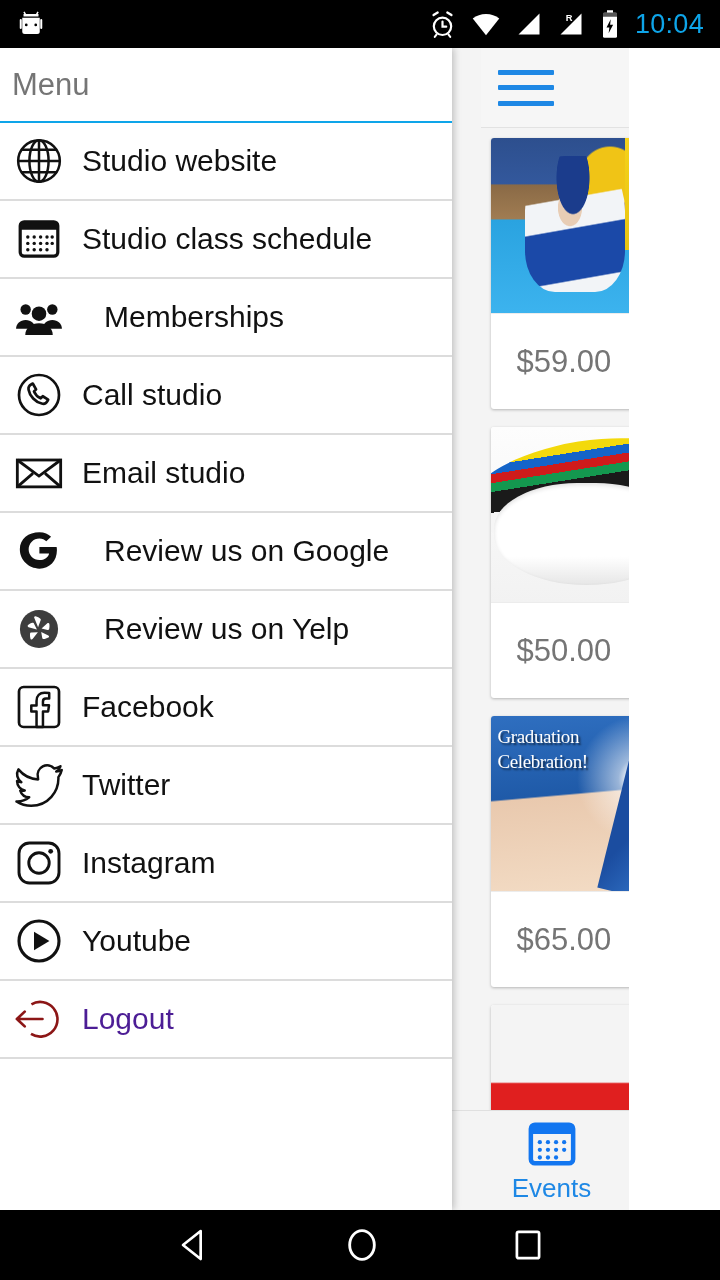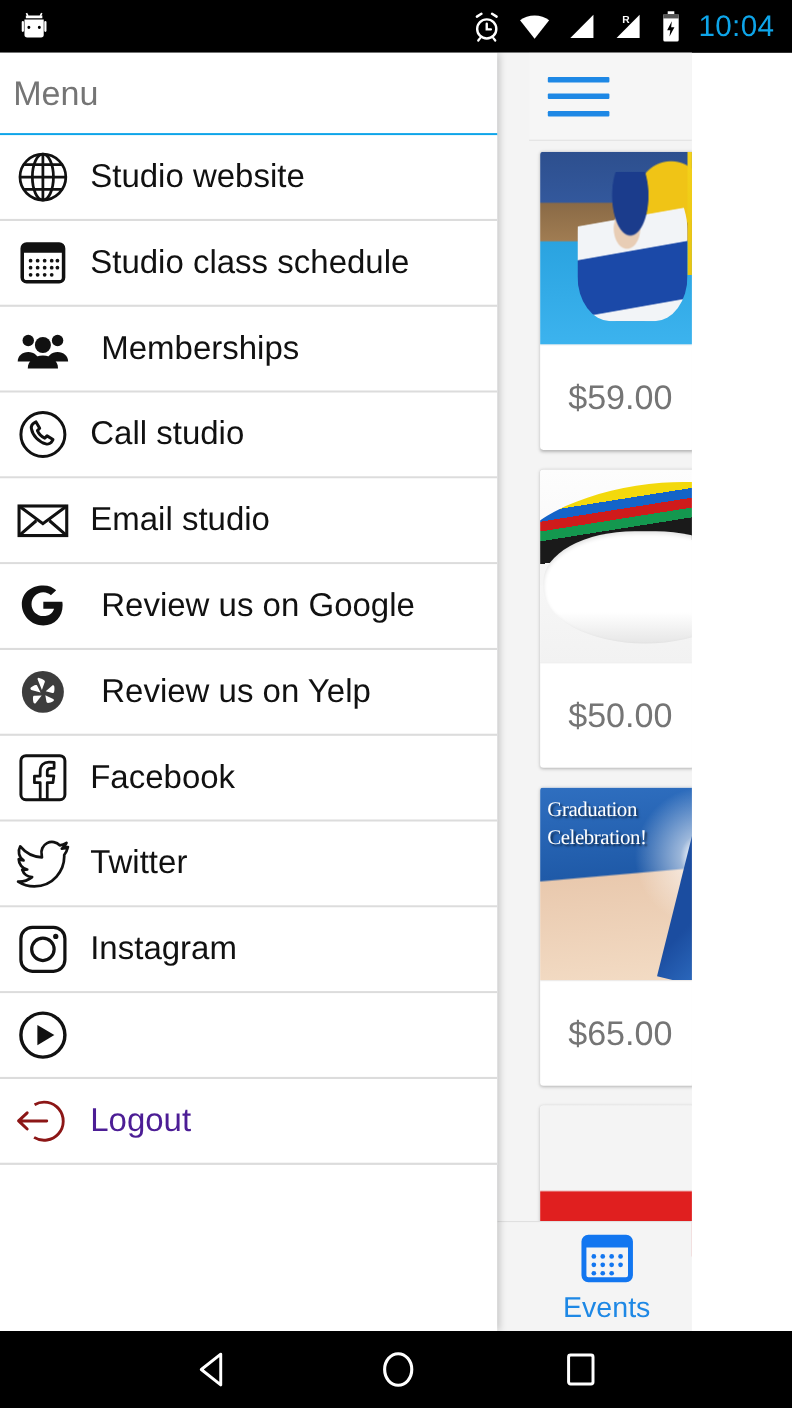--- a/index.html
+++ b/index.html
@@ -43,21 +43,21 @@
     height: 78px; padding-left: 10px;
     border-bottom: 2px solid #dcdcdc;
     background: #fff;
   }
   .mi-icon {
     width: 58px; min-width: 58px; height: 58px;
     display: flex; align-items: center; justify-content: center;
   }
   .mi-label { font-size: 30px; color: #111; white-space: nowrap; }
   .mi-gap-sm .mi-label { margin-left: 14px; }
-  .mi-gap-md .mi-label { margin-left: 24px; }
+  .mi-gap-md .mi-label { margin-left: 36px; }
   .mi-logout .mi-label { color: #4c1d95; }
 
   
   .content {
     width: 200px; height: 1162px; background: #f4f4f4;
     position: relative; overflow: hidden; padding-left: 29px;
   }
   .topbar {
     height: 80px; background: #f6f6f6;
     display: flex; align-items: center; padding-left: 17px;
@@ -341,20 +341,21 @@
           <span class="mi-label">Instagram</span>
         </div>
 
         <div class="menu-item mi-gap-sm">
           <span class="mi-icon">
             <svg width="50" height="50" viewBox="0 0 24 24">
               <circle cx="12" cy="12" r="9.6" fill="none" stroke="#111" stroke-width="1.5"></circle>
               <path d="M9.6 7.6 17 12l-7.4 4.4z" fill="#111"></path>
             </svg>
           </span>
+          <span class="mi-label">Youtube</span>
         </div>
 
         <div class="menu-item mi-logout mi-gap-sm">
           <span class="mi-icon">
             <svg width="52" height="52" viewBox="0 0 24 24">
               <path d="M8.5 5.2a8 8 0 1 1-.2 13.7" fill="none" stroke="#8c1616" stroke-width="1.2"></path>
               <path d="M13.6 12H1.8M5.4 8.6 1.8 12l3.6 3.4" fill="none" stroke="#8c1616" stroke-width="1.25" stroke-linecap="round" stroke-linejoin="round"></path>
             </svg>
           </span>
           <span class="mi-label">Logout</span>

